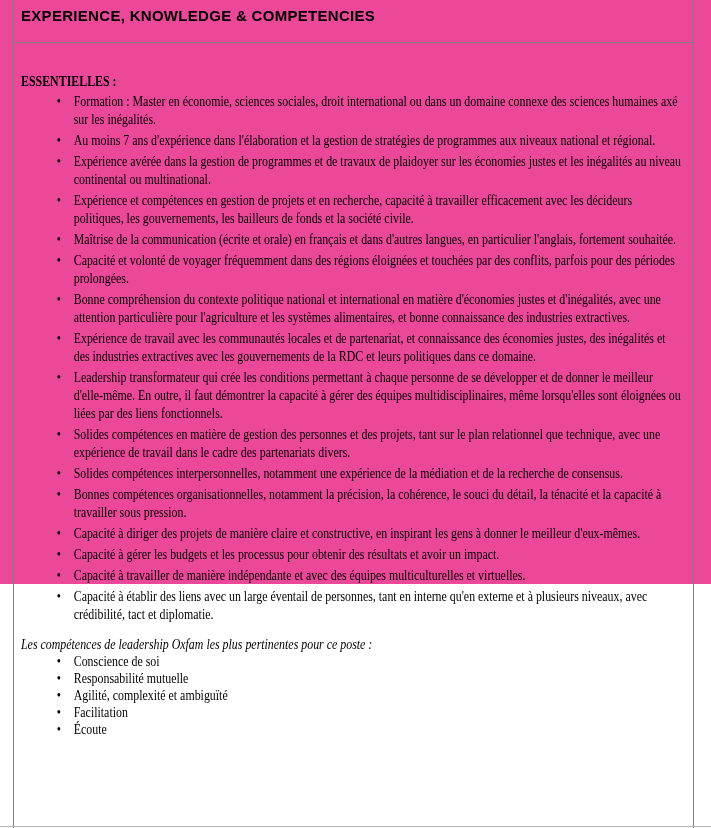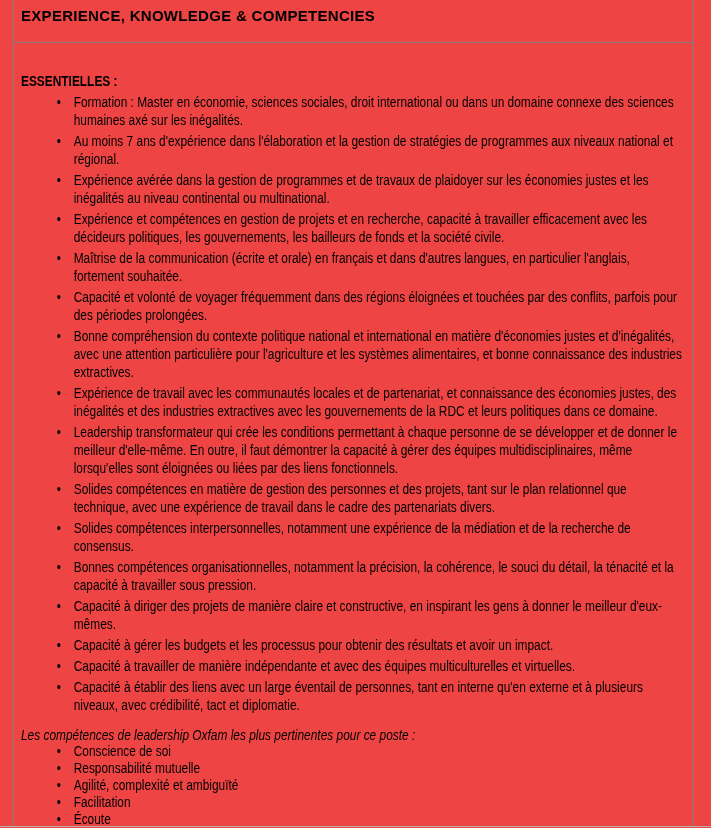--- a/index.html
+++ b/index.html
@@ -10,22 +10,22 @@
   body {
     width: 711px;
     height: 828px;
     overflow: hidden;
     font-family: "Liberation Sans", sans-serif;
     color: #000000;
   }
   .page {
     position: relative;
     width: 711px;
-    height: 828px;
-    background: #ef4444;
+    height: 584px;
+    background: #ec4899;
   }
   .table-box {
     position: absolute;
     left: 13px;
     top: 0;
     width: 679px;
     height: 828px;
     border-left: 1px solid #7f7f7f;
     border-right: 1px solid #7f7f7f;
     box-sizing: content-box;
@@ -39,20 +39,21 @@
   .header-title {
     font-weight: bold;
     font-size: 15px;
     letter-spacing: 0.3px;
     line-height: 17px;
     white-space: nowrap;
   }
   .body-cell {
     box-sizing: border-box;
     padding: 31px 10px 0 7px;
+    font-family: Liberation Serif, serif;
   }
   
   .condense {
     width: 117.65%;
     transform: scaleX(0.85);
     transform-origin: 0 0;
     font-size: 14px;
   }
   .section-title {
     margin: 0 0 4px 0;

